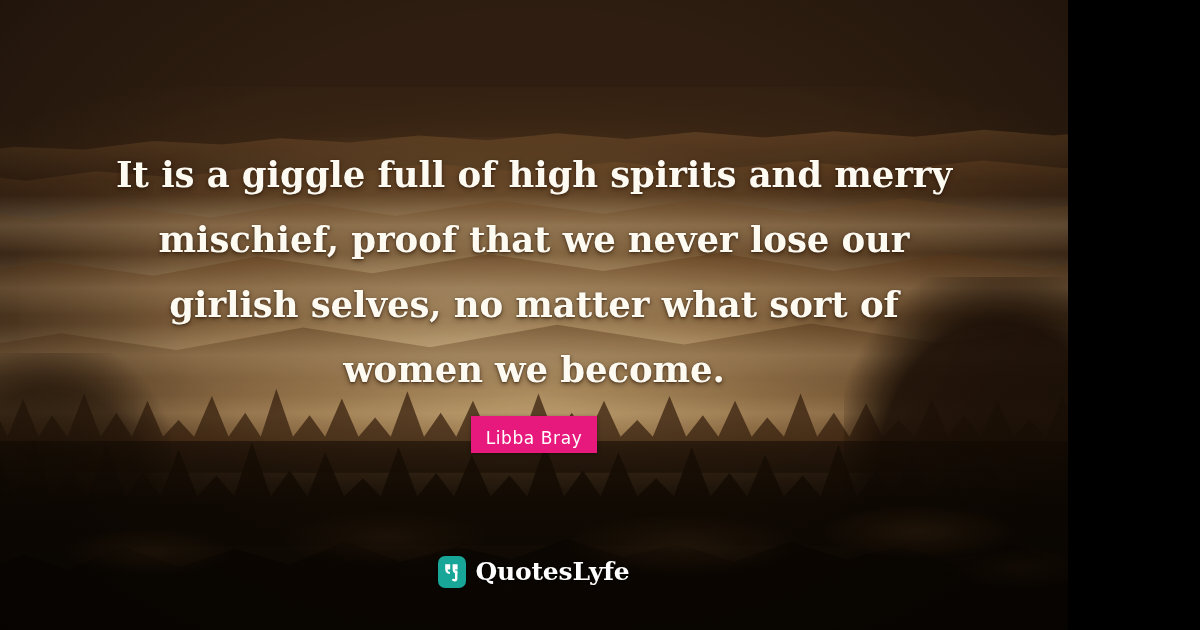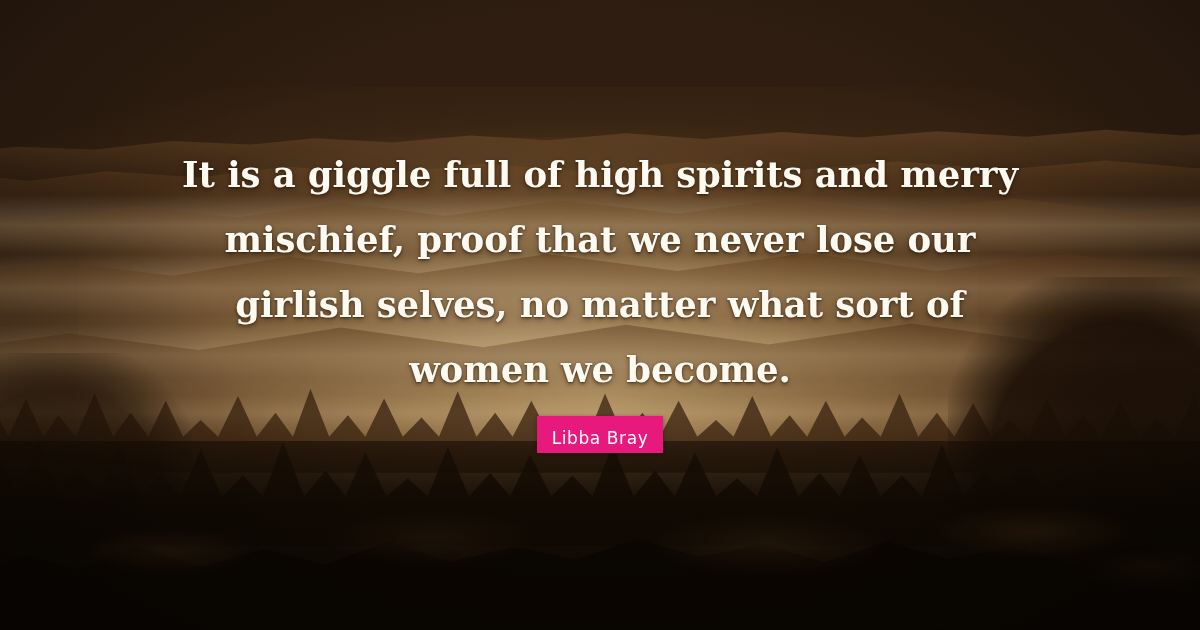--- a/index.html
+++ b/index.html
@@ -6,21 +6,21 @@
   * { margin:0; padding:0; box-sizing:border-box; }
   html, body {
     width:1200px; height:630px;
     overflow:hidden;
     background:#000;
     font-family:"Liberation Serif", serif;
   }
 
   .card {
     position:relative;
-    width:1200px; height:630px;
+    width:1068px; height:630px;
     overflow:hidden;
     background:#2a1b10;
   }
 
   
   .photo { position:absolute; inset:0; }
 
   
   .sky {
     position:absolute; inset:0;
@@ -246,14 +246,24 @@
   <div class="content">
 
     <div class="quote">It is a giggle full of high spirits and merry mischief, proof that we never lose our girlish selves, no matter what sort of women we become.</div>
 
     <div class="author-wrap">
       <span class="author">Libba Bray</span>
     </div>
 
   </div>
 
+  <div class="brand">
+    <span class="brand-mark">
+      <svg width="19" height="21" viewBox="0 0 19 21" aria-hidden="true">
+        <path d="M2.2 2.2h5.0v5.2h-2.5c0 1.5 0.7 2.3 2.2 2.4v2.3C3.7 11.9 2.2 10.2 2.2 7.1z" fill="#ffffff"></path>
+        <path d="M9.6 2.2h5.0v5.2h-2.5c0 1.5 0.7 2.3 2.2 2.4v2.3c-3.2-0.2-4.7-1.9-4.7-5.0z" fill="#ffffff"></path>
+        <path d="M12.0 8.6h2.4v8.1c0 1.7-1.0 2.7-2.7 2.7-1.3 0-2.3-0.5-3.0-1.4l1.5-1.6c0.4 0.5 0.8 0.7 1.2 0.7 0.4 0 0.6-0.3 0.6-0.9z" fill="#ffffff"></path>
+      </svg>
+    </span>
+    <span class="brand-name">QuotesLyfe</span>
+  </div>
 
 </div>
 
 </body></html>

